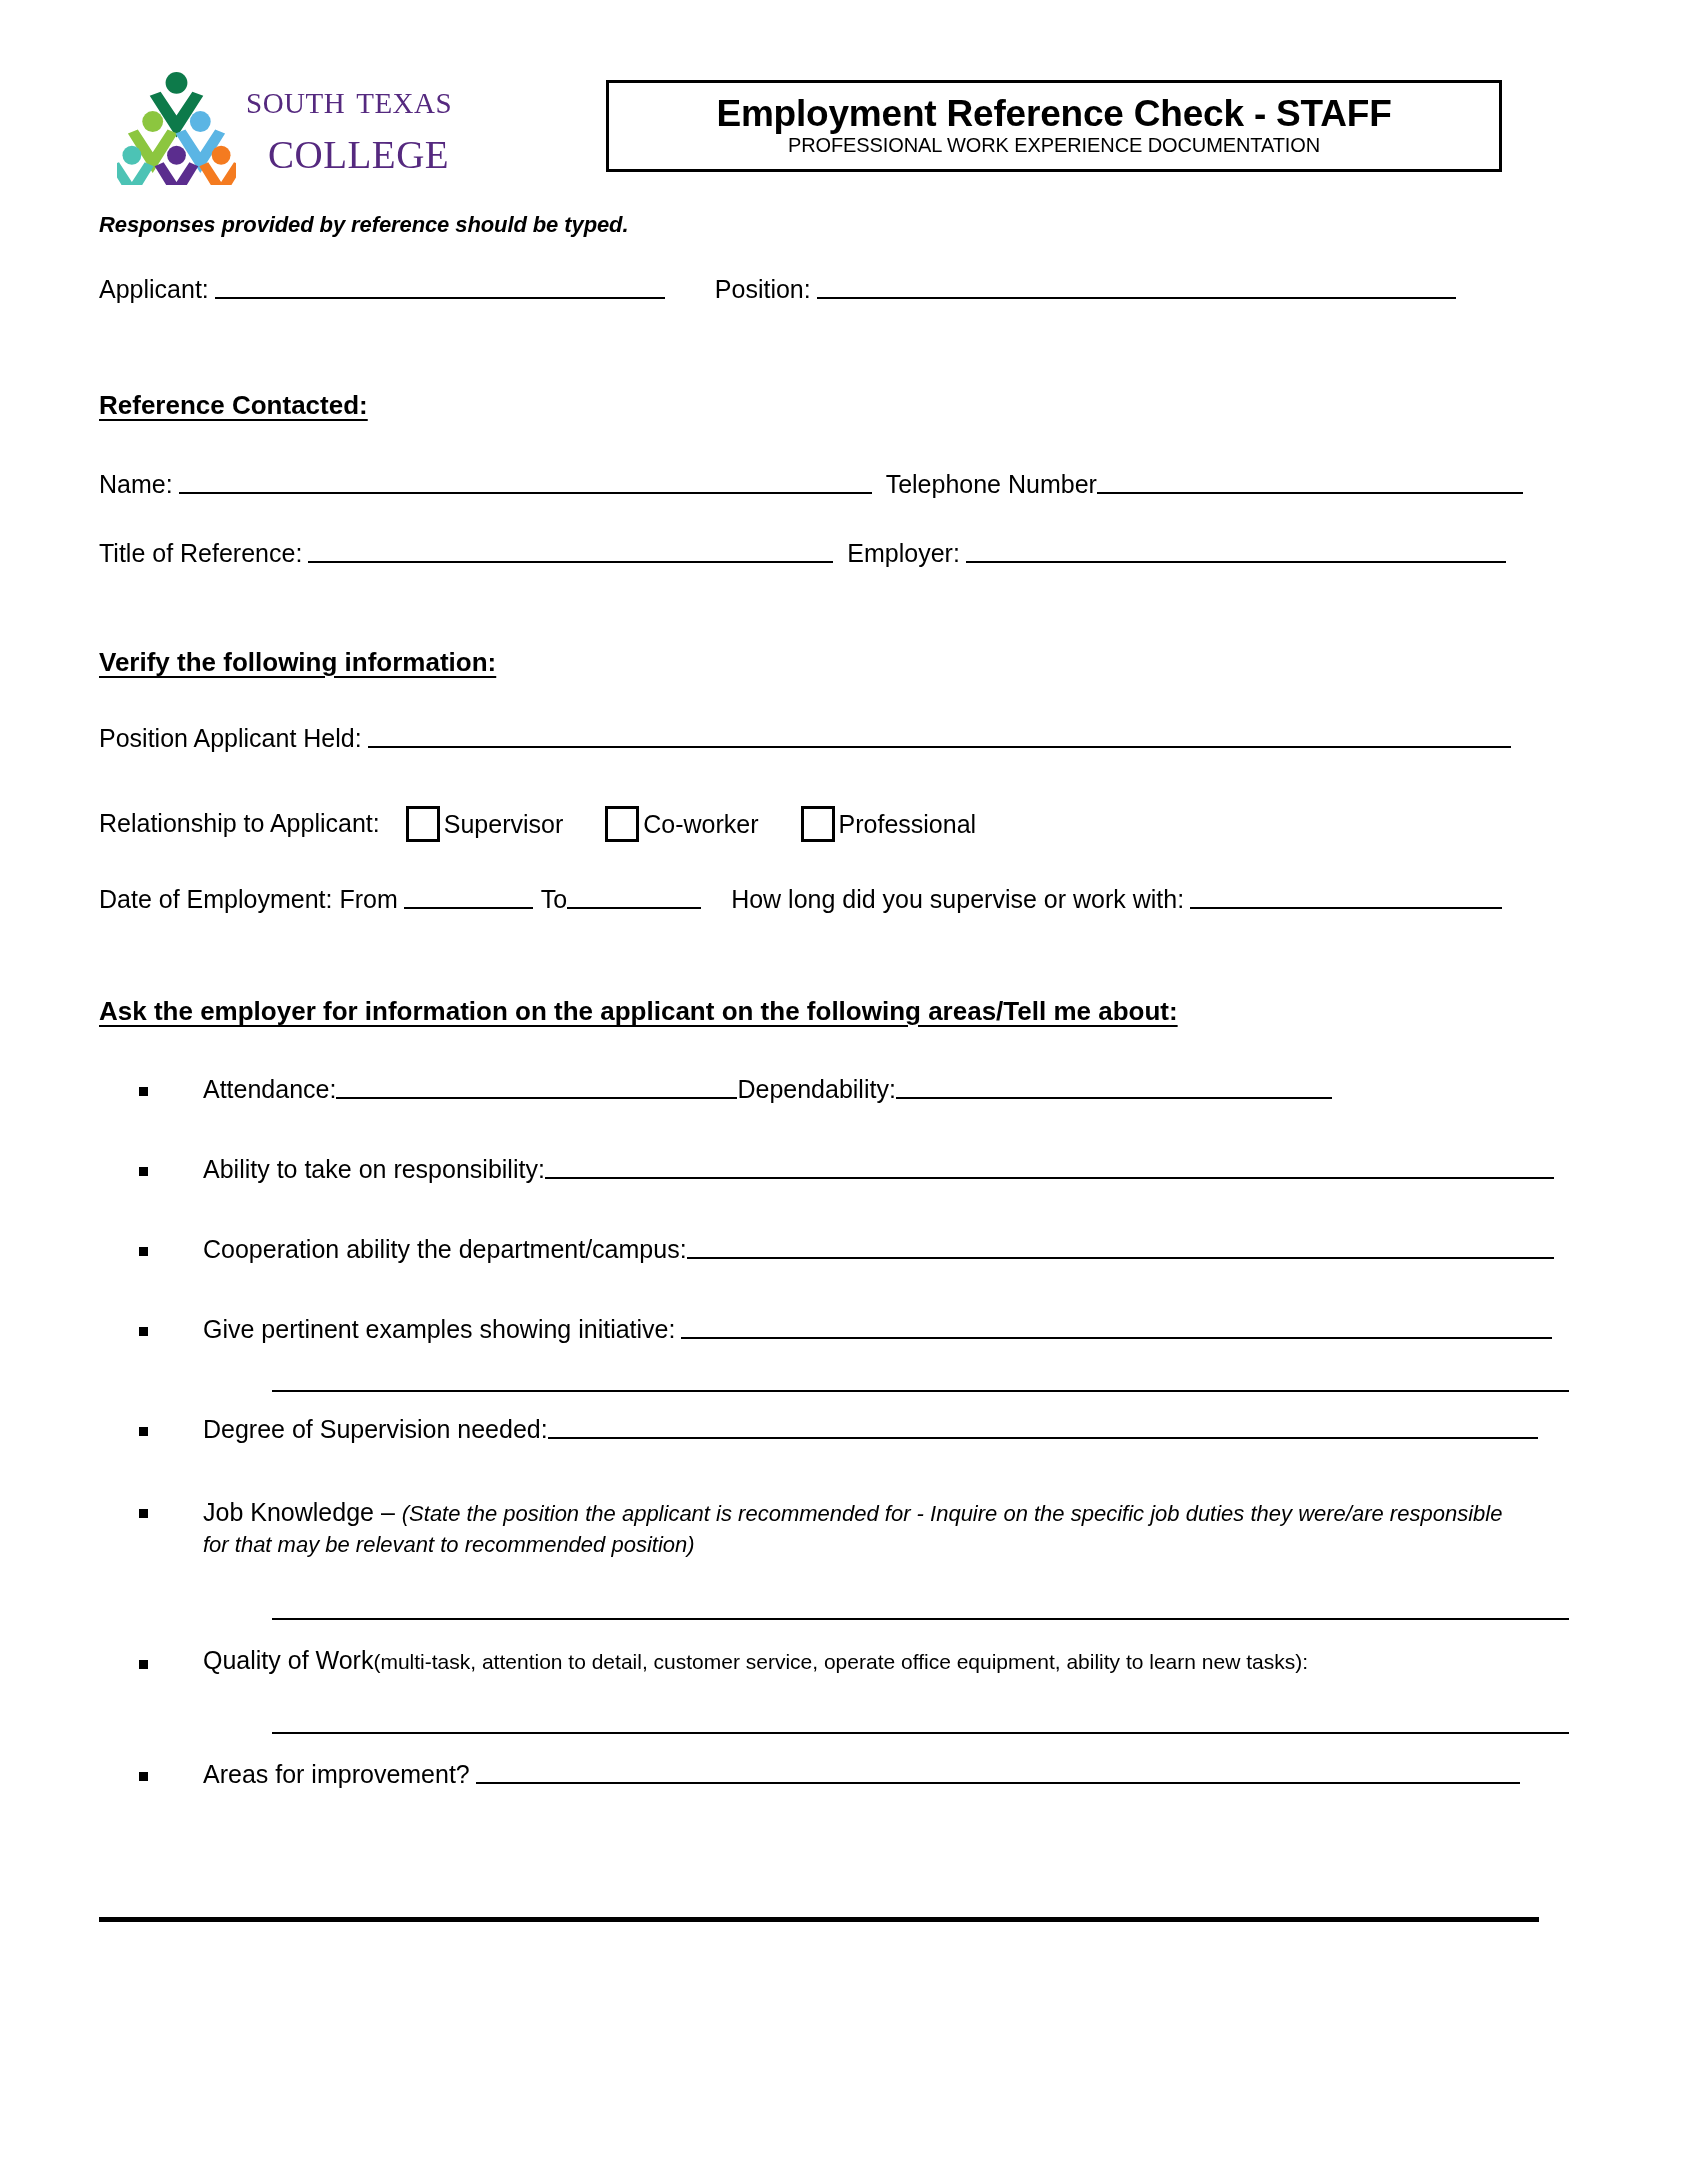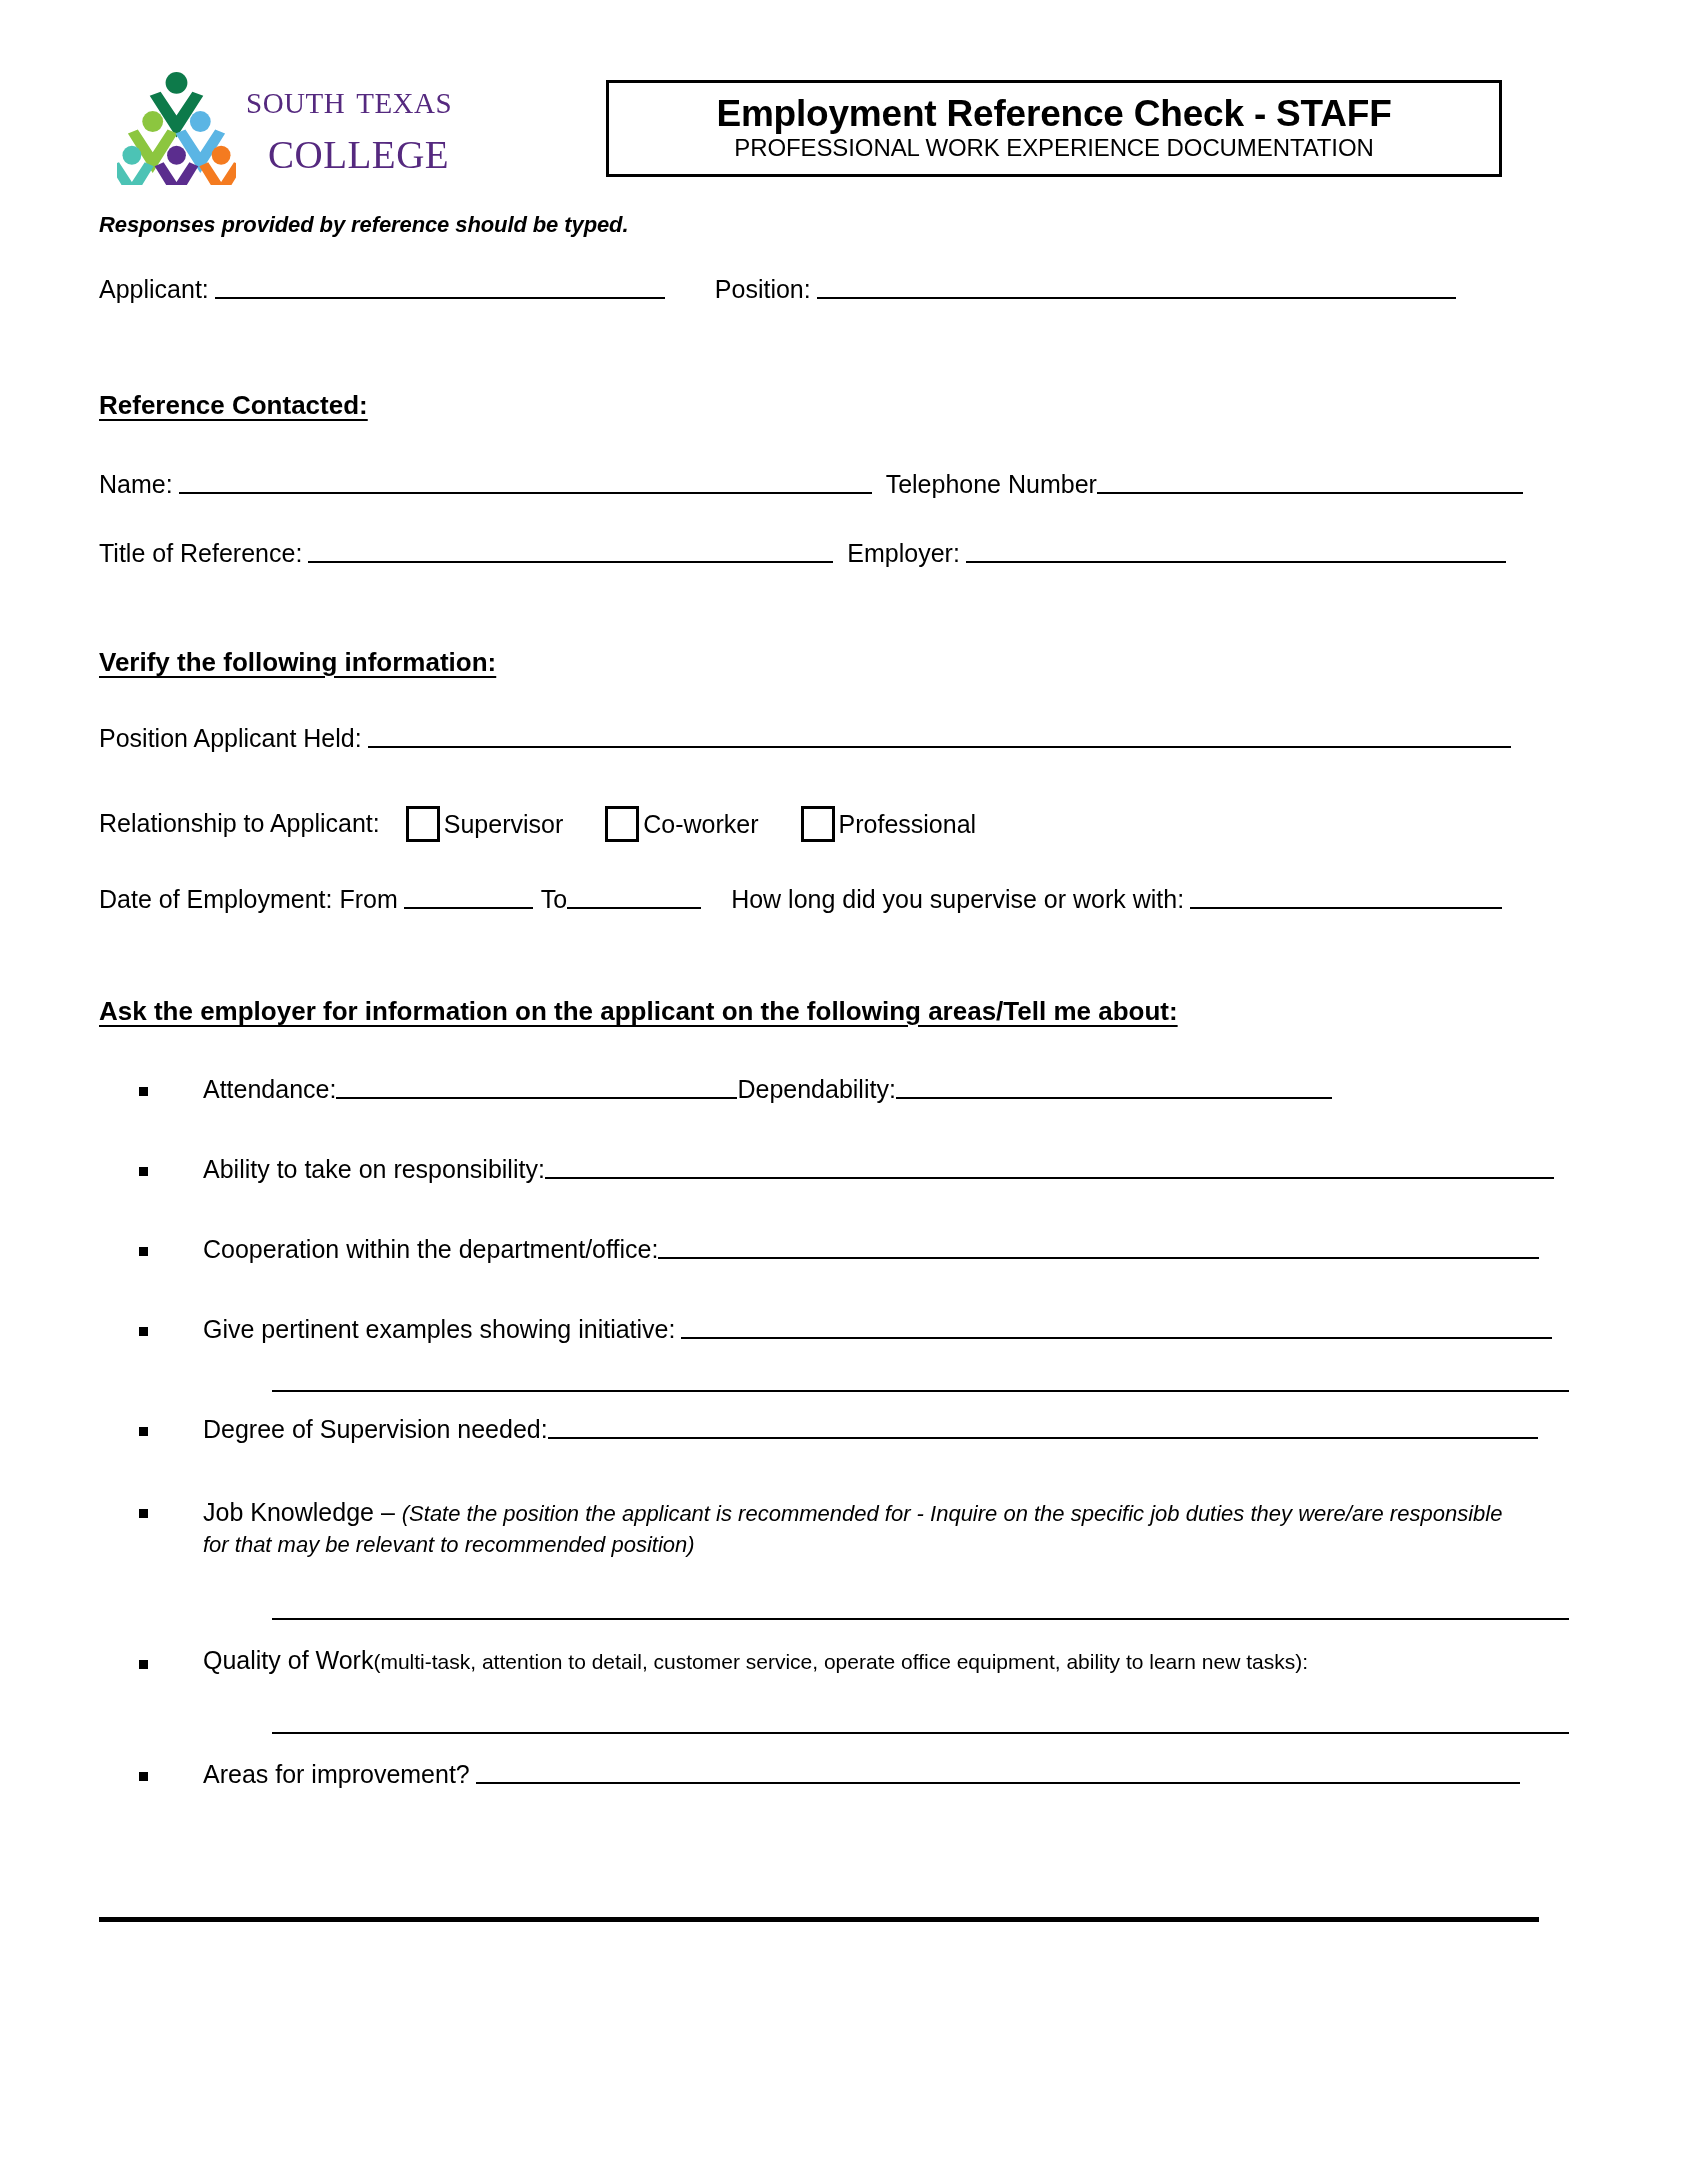--- a/index.html
+++ b/index.html
@@ -94,21 +94,21 @@
   .title-main {
     text-align: center;
     font-size: 37px;
     font-weight: bold;
     letter-spacing: -0.2px;
     line-height: 1.12;
     white-space: nowrap;
   }
   .title-sub {
     text-align: center;
-    font-size: 24px;
+    font-size: 20px;
     font-weight: 400;
     letter-spacing: -0.1px;
     line-height: 1.15;
     white-space: nowrap;
   }
 
   .note-italic {
     position: absolute;
     left: 30px;
     top: 184px;
@@ -325,21 +325,21 @@
     </div>
 
     <div class="bullet" style="margin-top:55px;">
       <span class="bsq"></span>
       <span class="btext">Ability to take on responsibility:</span>
       <span class="rule rule-tight" style="width:1015px;"></span>
     </div>
 
     <div class="bullet" style="margin-top:55px;">
       <span class="bsq"></span>
-      <span class="btext">Cooperation within the department/office:</span>
+      <span class="btext">Cooperation ability the department/campus:</span>
       <span class="rule rule-tight" style="width:881px;"></span>
     </div>
 
     <div class="bullet" style="margin-top:55px;">
       <span class="bsq"></span>
       <span class="btext">Give pertinent examples showing initiative:</span>
       <span class="rule" style="width:871px;"></span>
     </div>
     <div style="position:relative; height:61px;">
       <span class="longrule" style="top:46px; width:1297px;"></span>

